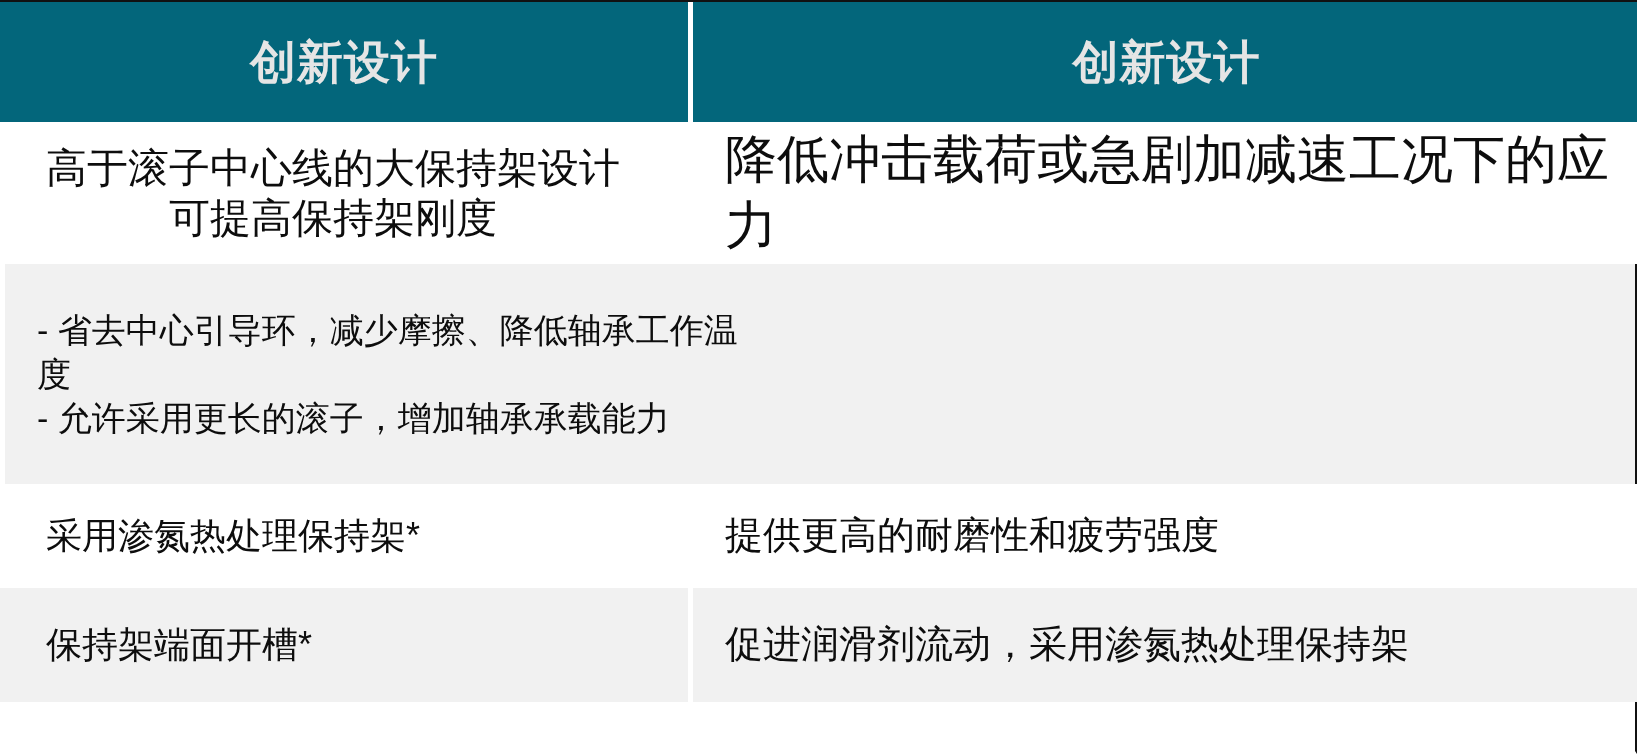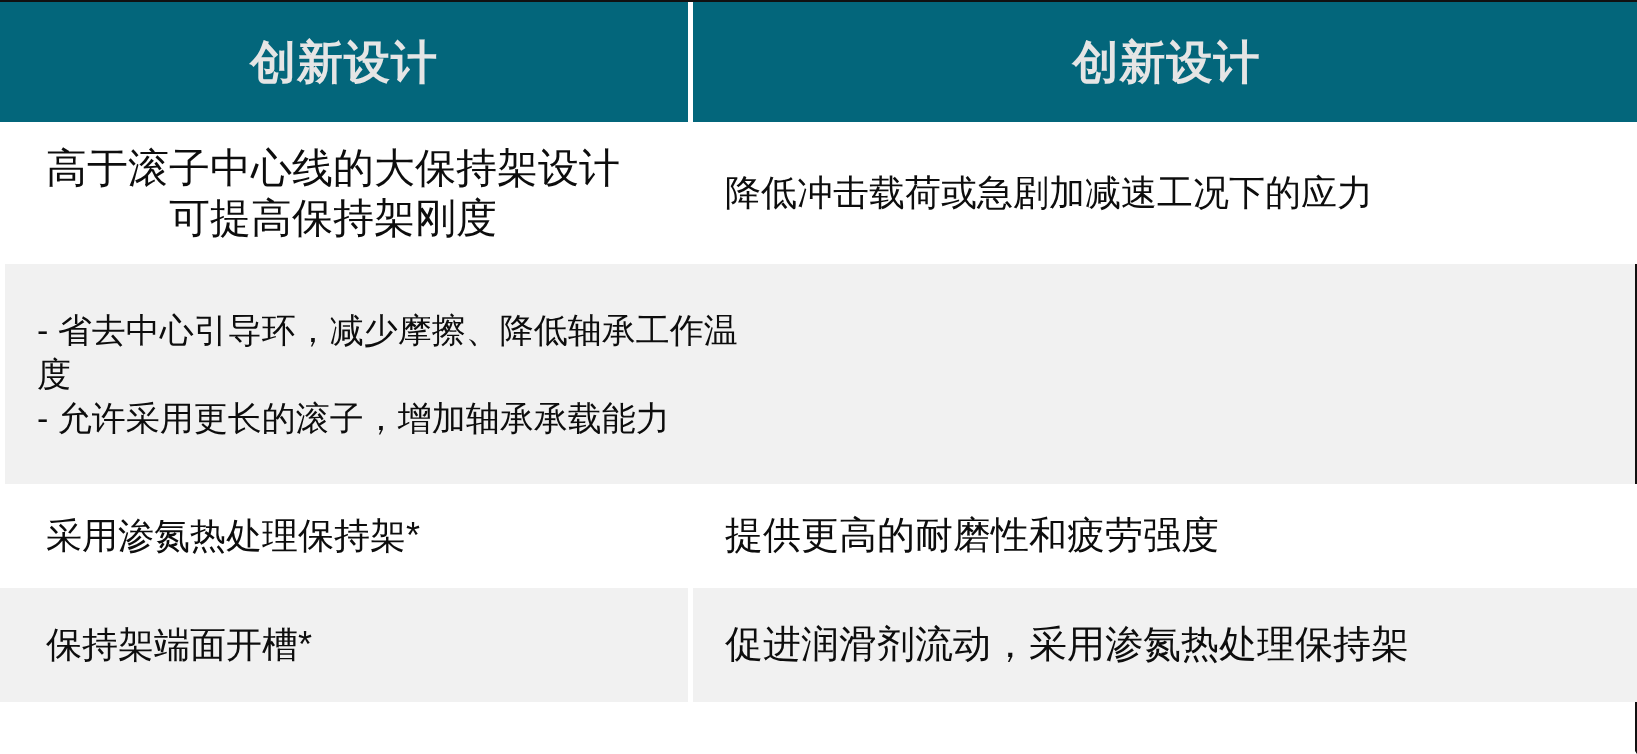--- a/index.html
+++ b/index.html
@@ -93,21 +93,21 @@
   .t-row.r1 .edge-pad, .t-row.r3 .edge-pad { background: #ffffff; }
 
   .cell-text {
     color: #0d0d0d;
     font-size: 40px;
     line-height: 1.26;
     white-space: pre-line;
     font-weight: normal;
   }
   .t-row.r1 .col-left .cell-text { font-size: 41px; line-height: 1.22; text-align: center; }
-  .t-row.r1 .col-right .cell-text { font-size: 36px; }
+  .t-row.r1 .col-right .cell-text { font-size: 52px; }
   .t-row.r2 .col-left .cell-text { font-size: 36px; }
   .t-row.r2 .col-right .cell-text { font-size: 34px; line-height: 1.3; }
   .t-row.r3 .col-left .cell-text { font-size: 36px; }
   .t-row.r3 .col-right .cell-text { font-size: 38px; }
   .t-row.r4 .col-left .cell-text { font-size: 36px; }
   .t-row.r4 .col-right .cell-text { font-size: 38px; }
 </style>
 </head>
 <body>
 

